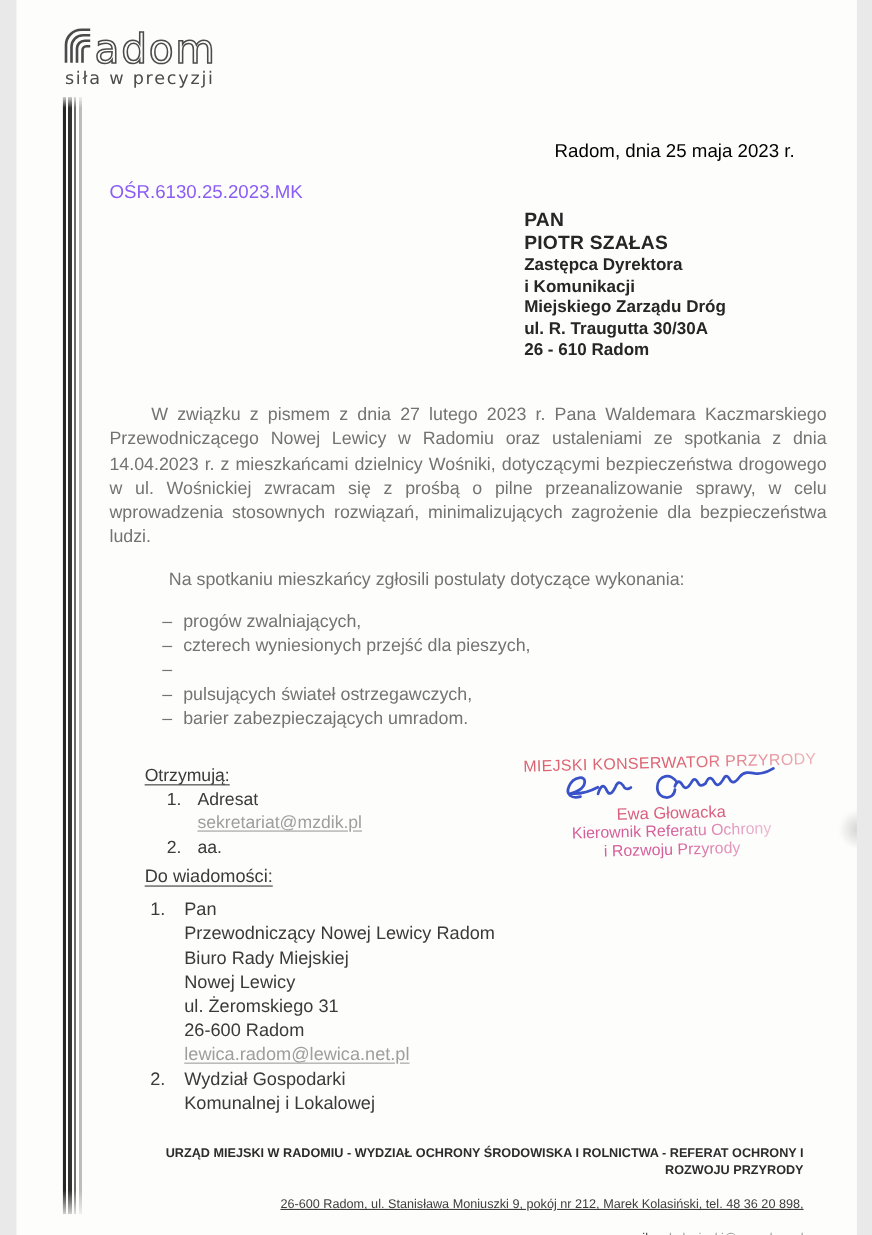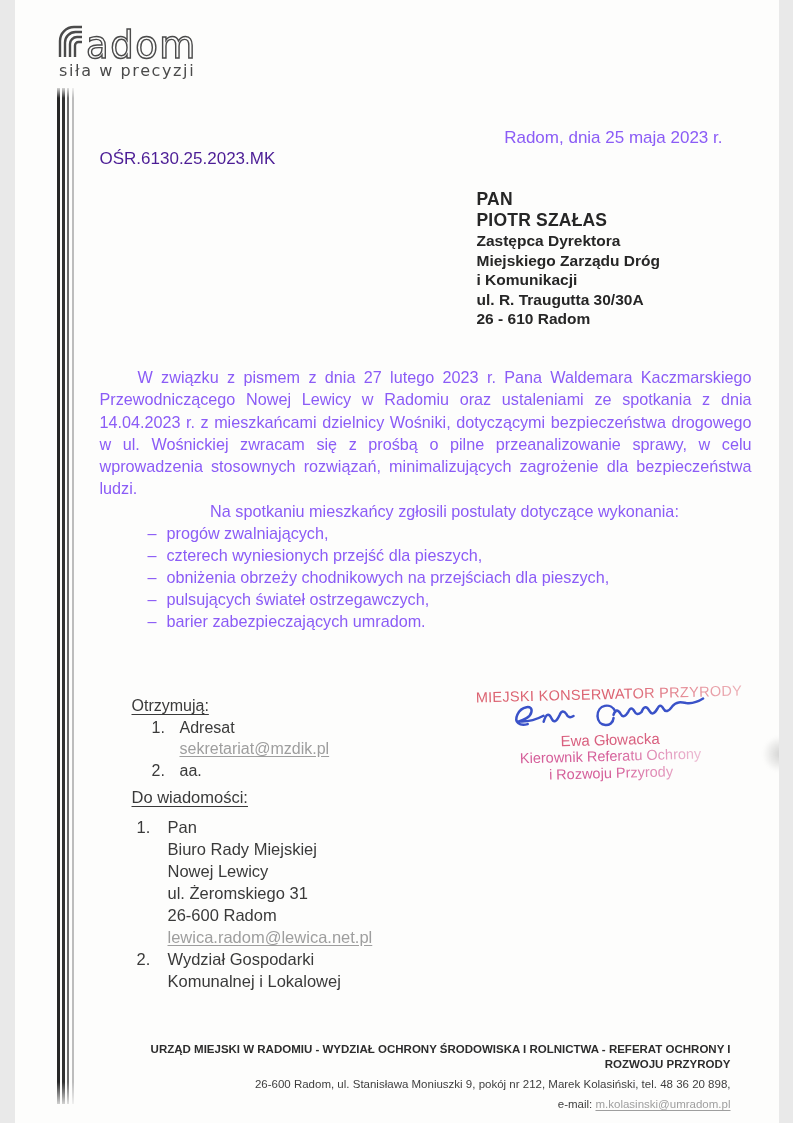--- a/index.html
+++ b/index.html
@@ -17,28 +17,28 @@
     position:absolute;left:42px;top:88px;width:20px;height:1016px;
     background:linear-gradient(90deg,
       #262626 0 3px, rgba(0,0,0,0) 3px 5px,
       #313131 5px 8px, rgba(0,0,0,0) 8px 10px,
       #6e6e6e 10px 12.5px, rgba(0,0,0,0) 12.5px 15px,
       #bdbdbd 15px 17.5px, rgba(0,0,0,0) 17.5px);
     -webkit-mask-image:linear-gradient(180deg,rgba(0,0,0,.2),#000 10px,#000 calc(100% - 22px),rgba(0,0,0,.2));
     mask-image:linear-gradient(180deg,rgba(0,0,0,.2),#000 10px,#000 calc(100% - 22px),rgba(0,0,0,.2));
   }
   .logo{position:absolute;left:38px;top:22px;}
-  .date{position:absolute;top:128px;right:56px;font-size:17px;color:#8b5cf6;}
-  .ref{position:absolute;top:149px;left:85px;font-size:17px;color:#4c1d95;}
+  .date{position:absolute;top:128px;right:56px;font-size:17px;color:#000000;}
+  .ref{position:absolute;top:165px;left:85px;font-size:17px;color:#8b5cf6;}
   .recipient{position:absolute;left:462px;top:189px;color:#262626;font-weight:700;}
   .recipient .r-line{font-size:15.5px;line-height:19.5px;}
   .recipient .r-big{font-size:17.5px;line-height:21px;letter-spacing:.2px;}
-  .body-text{position:absolute;left:85px;top:366px;width:652px;font-size:16.2px;line-height:22.3px;color:#8b5cf6;}
+  .body-text{position:absolute;left:85px;top:366px;width:652px;font-size:16.2px;line-height:22.3px;color:#737373;}
   .para{text-align:justify;text-indent:38px;margin:0;}
-  .para2{text-indent:38px;margin:0;text-align:center;}
+  .para2{text-indent:38px;margin:16px;}
   .bullets{margin:0;padding:0;list-style:none;}
   .bullet{display:flex;margin-left:48px;line-height:22px;}
   .dash{width:19px;flex:0 0 19px;}
   .received{position:absolute;left:117px;top:695px;font-size:16px;line-height:21.5px;color:#3a3a3a;}
   .underlined{text-decoration:underline;text-underline-offset:3px;}
   .num-row{display:flex;}
   .num-col{width:28px;flex:0 0 28px;padding-left:20px;}
   .doc-link{color:#9e9e9e;text-decoration:underline;text-underline-offset:2px;cursor:pointer;}
   .received .email-line{padding-left:48px;text-align:center;}
   .stamp{position:absolute;left:455px;top:686px;width:280px;text-align:center;transform:rotate(-1.5deg);}
@@ -48,21 +48,21 @@
   .stamp-name{font-size:15px;margin-top:-3px;}
   .stamp-role{font-size:14.5px;line-height:17px;
     -webkit-mask-image:linear-gradient(90deg,#000 50%,rgba(0,0,0,.35) 85%,rgba(0,0,0,.2));
     mask-image:linear-gradient(90deg,#000 50%,rgba(0,0,0,.35) 85%,rgba(0,0,0,.2));}
   .signature{display:block;margin:-4px auto -2px auto;}
   .cc{position:absolute;left:117px;top:786px;font-size:16.5px;line-height:22px;color:#3a3a3a;}
   .cc .heading{margin-bottom:8px;}
   .cc .num-col{width:31px;flex:0 0 31px;padding-left:5px;}
   .footer{position:absolute;left:96px;top:1042px;width:620px;text-align:right;}
   .footer .f-bold{font-size:11.5px;font-weight:700;color:#2c2c2c;line-height:15px;}
-  .footer .f-line{font-size:11.5px;color:#3e3e3e;line-height:15px;margin-top:5px;}
+  .footer .f-line{font-size:11.5px;color:#3e3e3e;line-height:15px;margin-top:16px;text-decoration:underline;}
   .smudge{position:absolute;left:745px;top:733px;width:42px;height:42px;
     background:radial-gradient(circle at 50% 50%,rgba(110,110,110,.30),rgba(110,110,110,0) 62%);
     filter:blur(1.5px);}
 </style>
 </head>
 <body>
 
 <div class="page">
 
   <div class="binding"></div>
@@ -80,41 +80,40 @@
     </svg>
   </div>
 
   <div class="date">Radom, dnia 25 maja 2023 r.</div>
   <div class="ref">OŚR.6130.25.2023.MK</div>
 
   <div class="recipient">
     <div class="r-line r-big">PAN</div>
     <div class="r-line r-big">PIOTR SZAŁAS</div>
     <div class="r-line">Zastępca Dyrektora</div>
+    <div class="r-line">i Komunikacji</div>
     <div class="r-line">Miejskiego Zarządu Dróg</div>
-    <div class="r-line">i Komunikacji</div>
     <div class="r-line">ul. R. Traugutta 30/30A</div>
     <div class="r-line">26 - 610 Radom</div>
   </div>
 
   <div class="body-text">
     <p class="para">W związku z pismem z dnia 27 lutego 2023 r. Pana Waldemara Kaczmarskiego Przewodniczącego Nowej Lewicy w Radomiu oraz ustaleniami ze spotkania z dnia 14.04.2023 r. z mieszkańcami dzielnicy Wośniki, dotyczącymi bezpieczeństwa drogowego w ul. Wośnickiej zwracam się z prośbą o pilne przeanalizowanie sprawy, w celu wprowadzenia stosownych rozwiązań, minimalizujących zagrożenie dla bezpieczeństwa ludzi.</p>
     <div class="para2">Na spotkaniu mieszkańcy zgłosili postulaty dotyczące wykonania:</div>
     <ul class="bullets">
       <li class="bullet">
         <span class="dash">–</span>
         <span>progów zwalniających,</span>
       </li>
       <li class="bullet">
         <span class="dash">–</span>
         <span>czterech wyniesionych przejść dla pieszych,</span>
       </li>
       <li class="bullet">
         <span class="dash">–</span>
-        <span>obniżenia obrzeży chodnikowych na przejściach dla pieszych,</span>
       </li>
       <li class="bullet">
         <span class="dash">–</span>
         <span>pulsujących świateł ostrzegawczych,</span>
       </li>
       <li class="bullet">
         <span class="dash">–</span>
         <span>barier zabezpieczających umradom.</span>
       </li>
     </ul>
@@ -147,20 +146,21 @@
     <div class="stamp-role" style="color:#d55f9a;">Kierownik Referatu Ochrony</div>
     <div class="stamp-role" style="color:#d55f9a;">i Rozwoju Przyrody</div>
   </div>
 
   <div class="cc">
     <div class="underlined heading">Do wiadomości:</div>
     <div class="num-row">
       <span class="num-col">1.</span>
       <span>
         <div>Pan</div>
+        <div>Przewodniczący Nowej Lewicy Radom</div>
         <div>Biuro Rady Miejskiej</div>
         <div>Nowej Lewicy</div>
         <div>ul. Żeromskiego 31</div>
         <div>26-600 Radom</div>
         <div>
           <span class="doc-link">lewica.radom@lewica.net.pl</span>
         </div>
       </span>
     </div>
     <div class="num-row">

